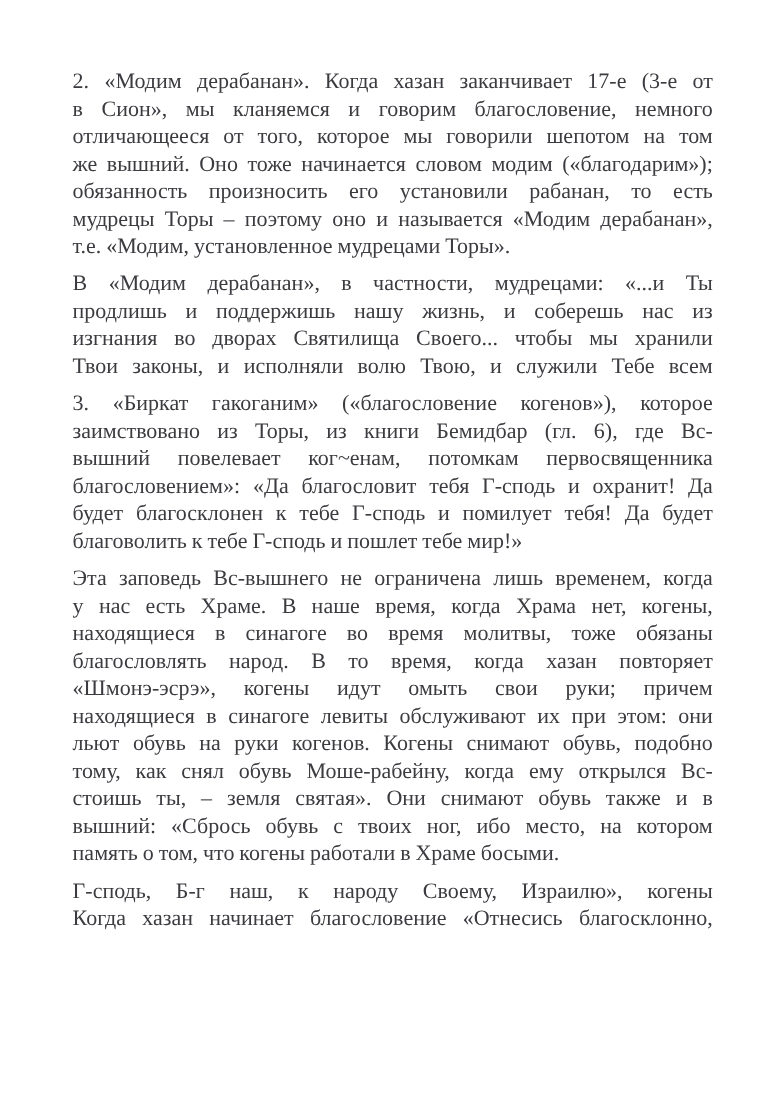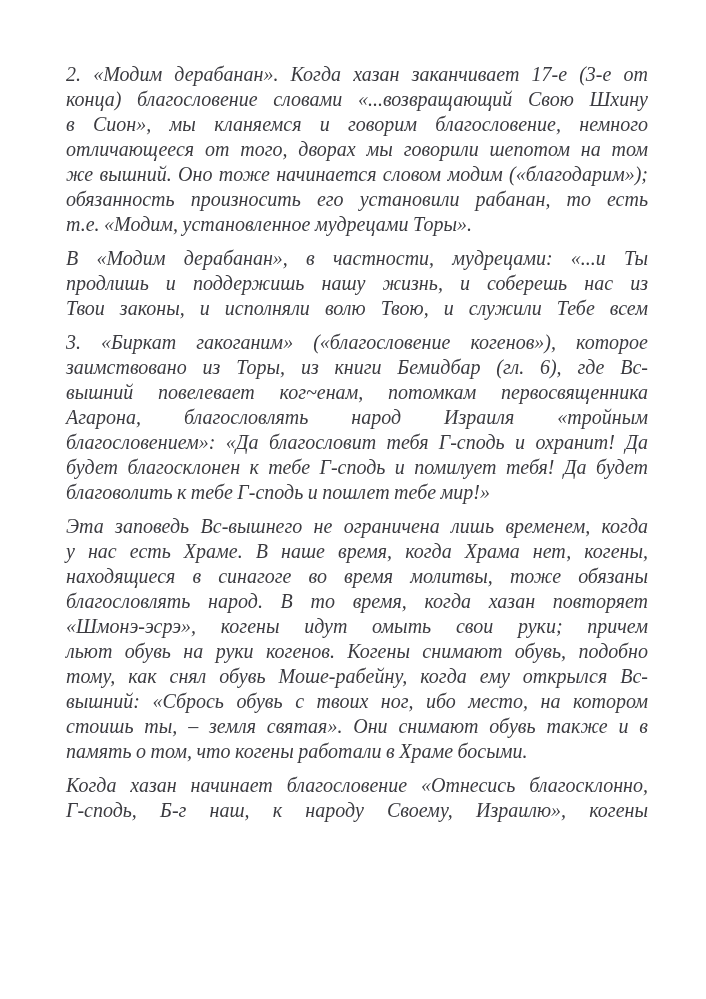--- a/index.html
+++ b/index.html
@@ -19,21 +19,20 @@
     background: var(--page-bg);
     overflow: hidden;
     font-family: "Liberation Serif", "DejaVu Serif", serif;
     color: var(--text-color);
   }
   .text-block {
     position: absolute;
     left: 66px;
     top: 62px;
     width: 582px;
-    font-style: italic;
   }
   .para {
     margin: 0 0 9px 0;
     padding: 0;
   }
   .line {
     font-size: 20px;
     line-height: 25px;
     word-spacing: -0.5px;
     text-align: justify;
@@ -45,51 +44,52 @@
     text-align-last: left;
   }
 </style>
 </head>
 <body>
 
 <div class="page">
   <div class="text-block">
       <div class="para">
         <div class="line">2. «Модим дерабанан». Когда хазан заканчивает 17-е (3-е от</div>
-        <div class="line">конца) благословение словами «...возвращающий Свою Шхину</div>
         <div class="line">в Сион», мы кланяемся и говорим благословение, немного</div>
-        <div class="line">отличающееся от того, дворах мы говорили шепотом на том</div>
+        <div class="line">отличающееся от того, которое мы говорили шепотом на том</div>
         <div class="line">же вышний. Оно тоже начинается словом модим («благодарим»);</div>
         <div class="line">обязанность произносить его установили рабанан, то есть</div>
+        <div class="line">мудрецы Торы – поэтому оно и называется «Модим дерабанан»,</div>
         <div class="line last-left">т.е. «Модим, установленное мудрецами Торы».</div>
       </div>
       <div class="para">
         <div class="line">В «Модим дерабанан», в частности, мудрецами: «...и Ты</div>
         <div class="line">продлишь и поддержишь нашу жизнь, и соберешь нас из</div>
+        <div class="line">изгнания во дворах Святилища Своего... чтобы мы хранили</div>
         <div class="line">Твои законы, и исполняли волю Твою, и служили Тебе всем</div>
       </div>
       <div class="para">
         <div class="line">3. «Биркат гакоганим» («благословение когенов»), которое</div>
         <div class="line">заимствовано из Торы, из книги Бемидбар (гл. 6), где Вс-</div>
         <div class="line">вышний повелевает ког~енам, потомкам первосвященника</div>
-        <div class="line">Агарона, благословлять народ Израиля «тройным</div>
         <div class="line">благословением»: «Да благословит тебя Г-сподь и охранит! Да</div>
         <div class="line">будет благосклонен к тебе Г-сподь и помилует тебя! Да будет</div>
         <div class="line last-left">благоволить к тебе Г-сподь и пошлет тебе мир!»</div>
       </div>
       <div class="para">
         <div class="line">Эта заповедь Вс-вышнего не ограничена лишь временем, когда</div>
         <div class="line">у нас есть Храме. В наше время, когда Храма нет, когены,</div>
         <div class="line">находящиеся в синагоге во время молитвы, тоже обязаны</div>
         <div class="line">благословлять народ. В то время, когда хазан повторяет</div>
         <div class="line">«Шмонэ-эсрэ», когены идут омыть свои руки; причем</div>
+        <div class="line">находящиеся в синагоге левиты обслуживают их при этом: они</div>
         <div class="line">льют обувь на руки когенов. Когены снимают обувь, подобно</div>
         <div class="line">тому, как снял обувь Моше-рабейну, когда ему открылся Вс-</div>
+        <div class="line">стоишь ты, – земля святая». Они снимают обувь также и в</div>
         <div class="line">вышний: «Сбрось обувь с твоих ног, ибо место, на котором</div>
-        <div class="line">стоишь ты, – земля святая». Они снимают обувь также и в</div>
         <div class="line last-left">память о том, что когены работали в Храме босыми.</div>
       </div>
       <div class="para">
+        <div class="line">Г-сподь, Б-г наш, к народу Своему, Израилю», когены</div>
         <div class="line">Когда хазан начинает благословение «Отнесись благосклонно,</div>
-        <div class="line">Г-сподь, Б-г наш, к народу Своему, Израилю», когены</div>
       </div>
     </div>
 </div>
 
 </body></html>

